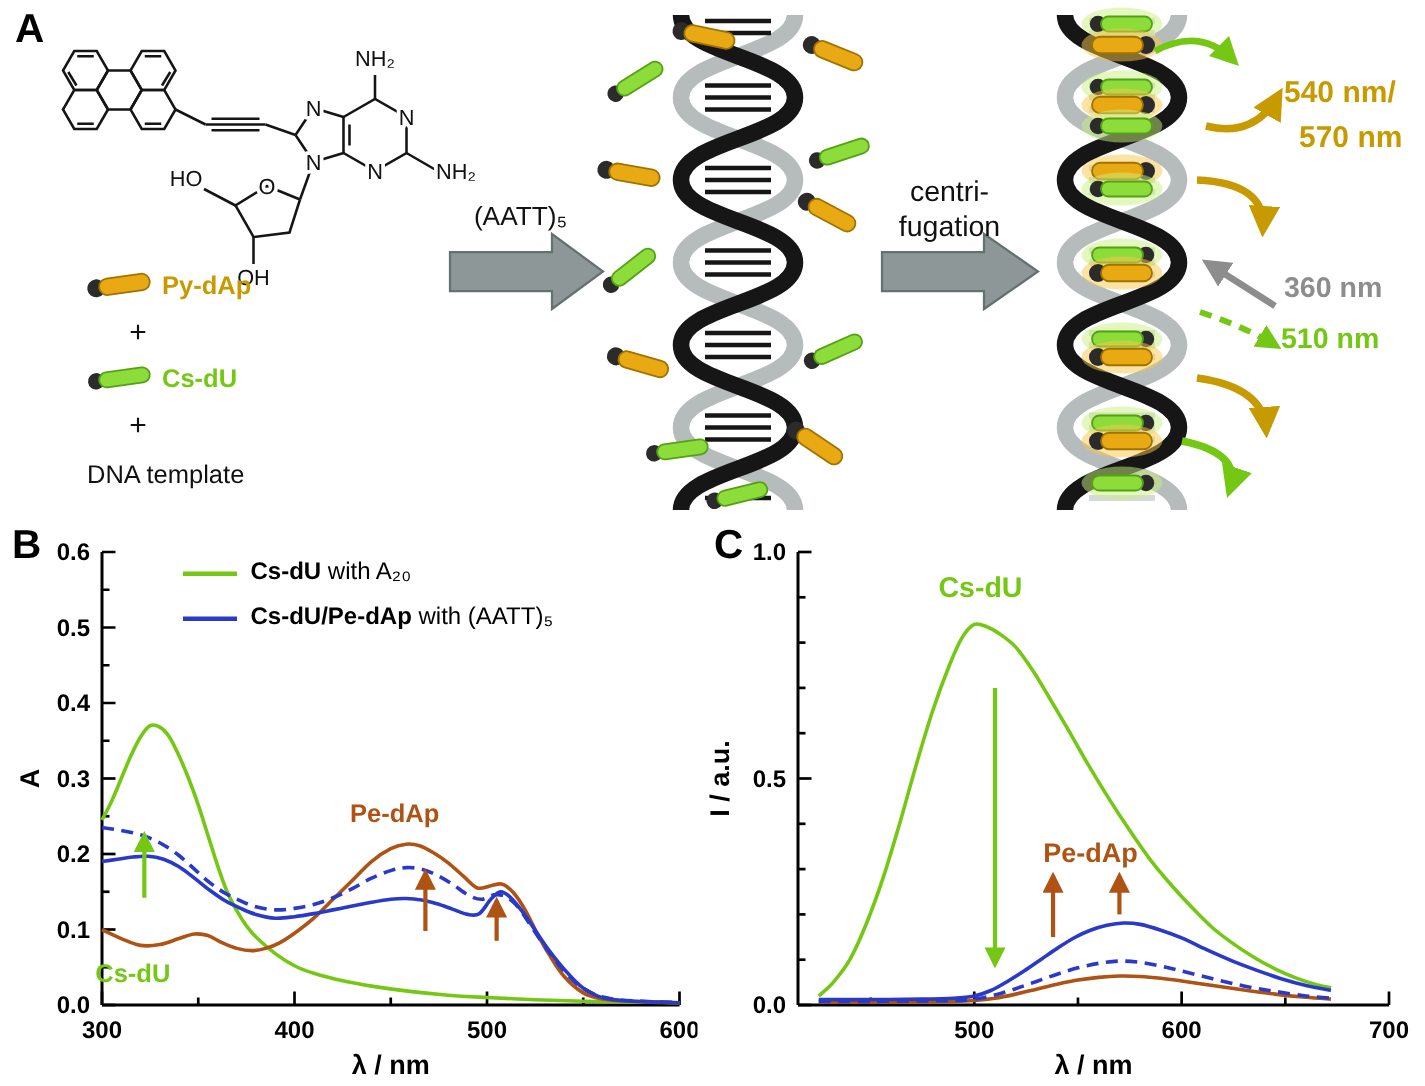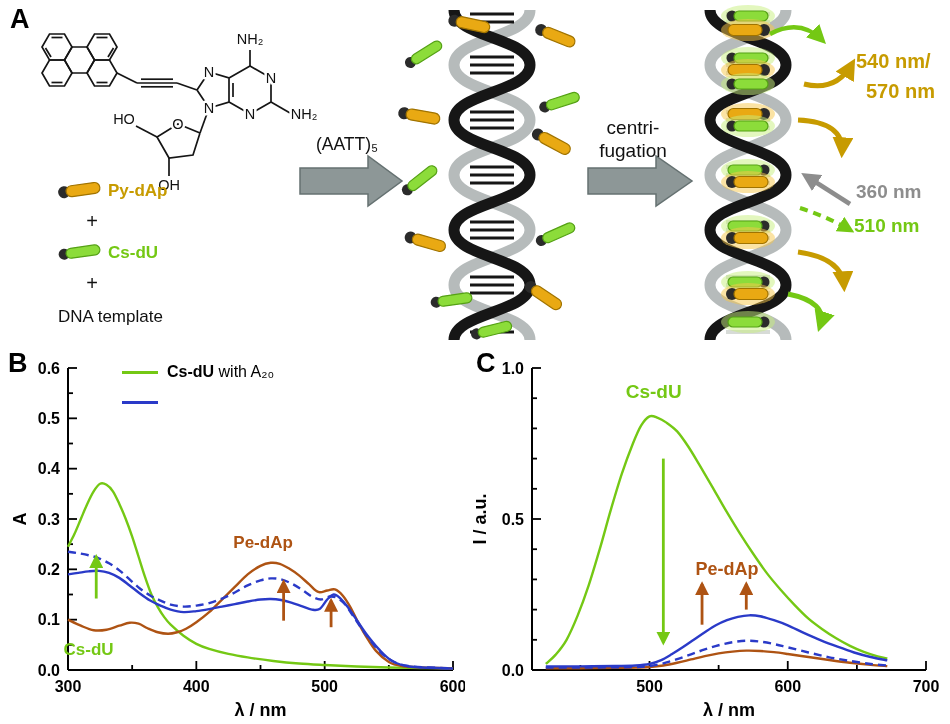--- a/index.html
+++ b/index.html
@@ -6,21 +6,21 @@
   body{font-family:"Liberation Sans",sans-serif;}
   .figure{position:relative;width:950px;height:724px;background:#fff;overflow:hidden;}
   .panel-label{position:absolute;font-size:27px;font-weight:bold;color:#000;z-index:5;}
   .abs-svg{position:absolute;}
   svg text{font-family:"Liberation Sans",sans-serif;}
   .halo{paint-order:stroke;stroke:#ffffff;stroke-width:5px;stroke-linejoin:round;}
   .bond{stroke:#151515;stroke-width:1.7;fill:none;}
   .strand-gray{fill:none;stroke:#b6bbbb;stroke-width:11;}
   .strand-black{fill:none;stroke:#161616;stroke-width:11;}
   .blockarrow{fill:#8d9797;stroke:#657171;stroke-width:1.5;}
-  .legend{position:absolute;left:122px;top:362px;display:flex;flex-direction:column;gap:10px;z-index:4;}
+  .legend{position:absolute;left:122px;top:372px;display:flex;flex-direction:column;gap:10px;z-index:4;}
   .legend-row{display:flex;align-items:center;font-size:16px;color:#000;height:20px;}
   .legend-line{display:inline-block;width:36px;height:0;border-top:3px solid #000;margin-right:9px;}
 </style>
 </head>
 <body>
 
 <div class="figure">
 
   <div class="panel-label" style="left:10px;top:4px">A</div>
   <div class="panel-label" style="left:8px;top:348px">B</div>
@@ -279,20 +279,21 @@
       <text x="78.53333333333333" y="298.9" fill="#74c814" font-size="17" font-weight="bold" text-anchor="middle">Cs-dU</text>
       <text x="253.0666666666667" y="191.69" fill="#ae5313" font-size="17" font-weight="bold" text-anchor="middle">Pe-dAp</text>
     </svg>
   <div id="legendB" class="legend">
       <div class="legend-row">
         <span class="legend-line" style="border-top-style: solid; border-top-color: rgb(116, 200, 20);"></span>
         <span><b>Cs-dU</b> with A₂₀</span>
       </div>
       <div class="legend-row">
         <span class="legend-line" style="border-top-style: solid; border-top-color: rgb(42, 58, 200);"></span>
+        <span><b>Cs-dU/Pe-dAp</b> with (AATT)₅</span>
       </div>
     </div>
 
   <svg id="chartC" class="abs-svg" style="left:470px;top:356px" width="470" height="366">
       <defs>
         <marker id="chartC-ah0" viewBox="0 0 10 10" refX="8" refY="5" markerWidth="5" markerHeight="5" orient="auto-start-reverse">
           <path d="M0 0 L10 5 L0 10 z" fill="#74c814"></path>
         </marker>
         <marker id="chartC-ah1" viewBox="0 0 10 10" refX="8" refY="5" markerWidth="5" markerHeight="5" orient="auto-start-reverse">
           <path d="M0 0 L10 5 L0 10 z" fill="#ae5313"></path>

